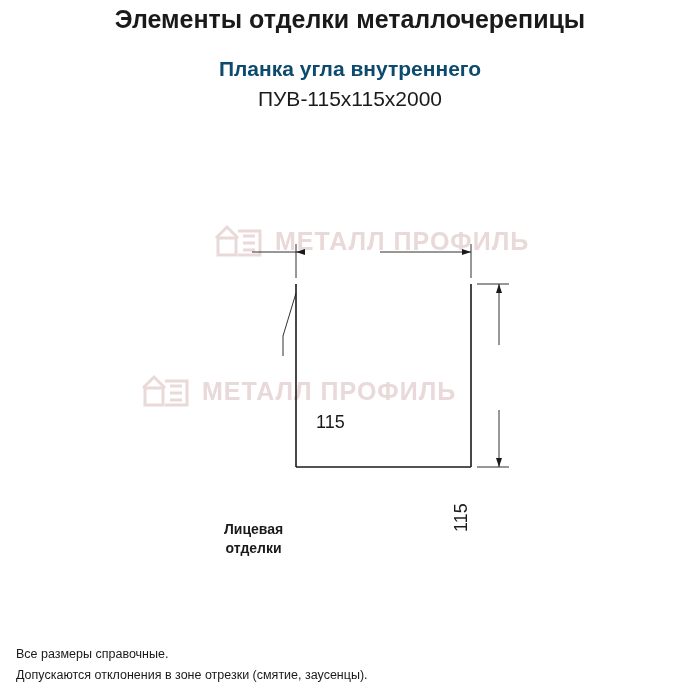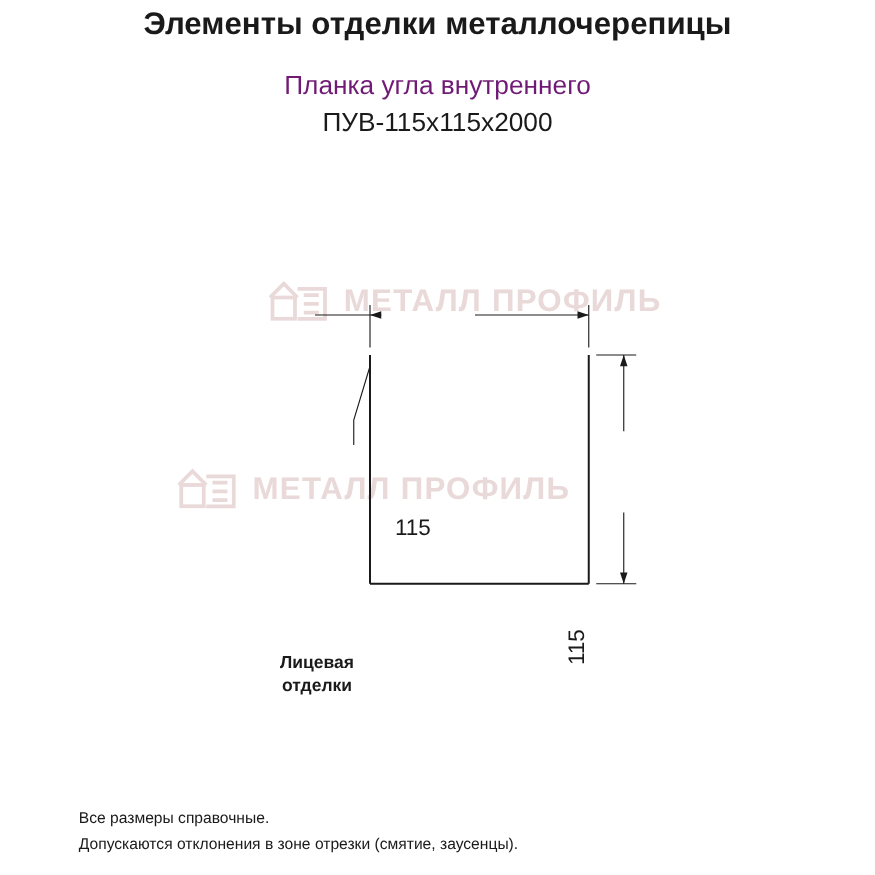--- a/index.html
+++ b/index.html
@@ -32,25 +32,25 @@
   .main-title {
     font-size: 25px;
     font-weight: bold;
     letter-spacing: 0px;
     margin: 0;
     line-height: 1.2;
     color: #1a1a1a;
   }
   .sub-title {
     font-size: 21px;
-    font-weight: normal;
+    font-weight: bold;
     margin: 0;
     padding-top: 22px;
     line-height: 1.25;
-    color: #701a75;
+    color: #0c4a6e;
   }
   .code-title {
     font-size: 21px;
     font-weight: normal;
     margin: 0;
     padding-top: 4px;
     line-height: 1.25;
     color: #1a1a1a;
   }
 
@@ -120,21 +120,21 @@
 
   
   .footer {
     position: absolute;
     left: 16px;
     bottom: 14px;
     font-size: 12.5px;
     line-height: 1.7;
     color: #1a1a1a;
   }
-  .footer div { white-space: nowrap; margin-left: 47px; }
+  .footer div { white-space: nowrap; }
 </style>
 </head>
 <body>
 
 <div class="page">
 
   <div class="title-block">
     <h1 class="main-title">Элементы отделки металлочерепицы</h1>
     <p class="sub-title">Планка угла внутреннего</p>
     <p class="code-title">ПУВ-115х115х2000</p>

